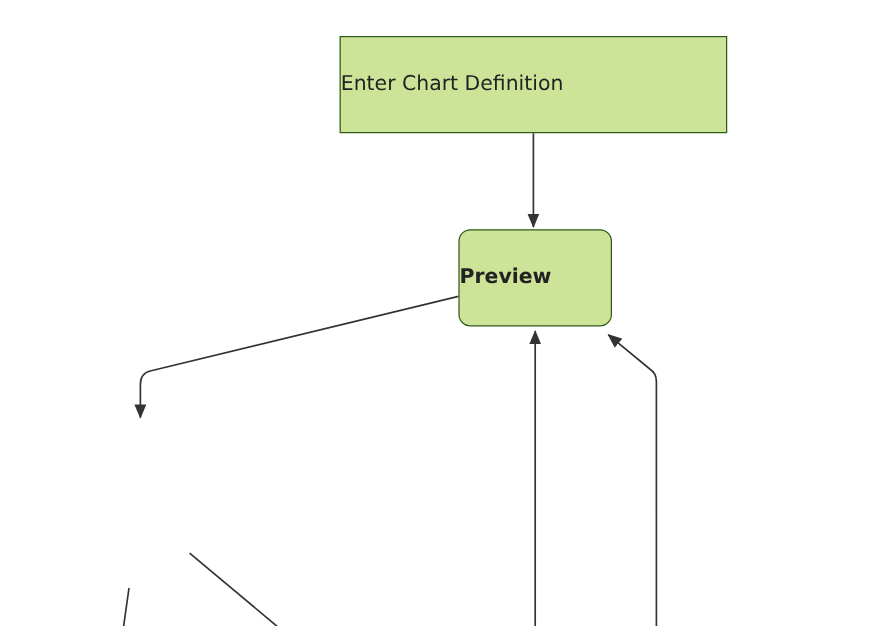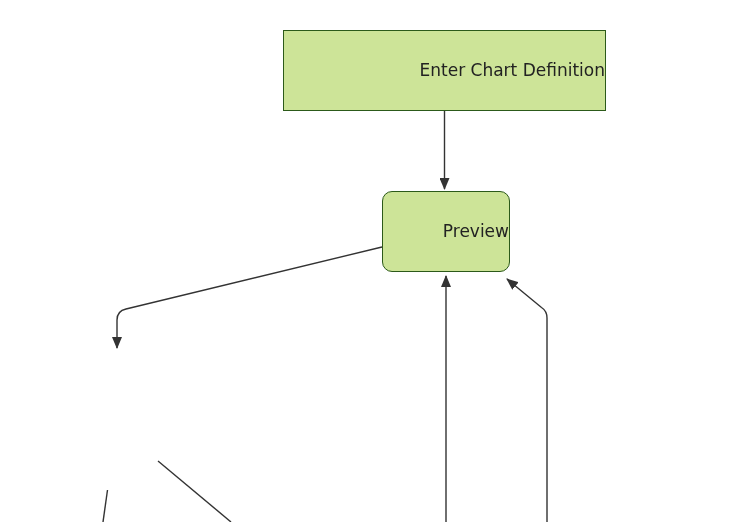--- a/index.html
+++ b/index.html
@@ -28,29 +28,29 @@
 
   .arrowhead { fill: var(--edge, #333333); }
 
   .node {
     position: absolute;
     box-sizing: border-box;
     background: var(--node-fill, #cde498);
     border: 1.5px solid var(--node-border, #2c5a1a);
     display: flex;
     align-items: center;
-    justify-content: flex-end;
+    justify-content: flex-start;
     color: var(--text, #222222);
     font-size: 17px;
     line-height: 1.2;
     white-space: nowrap;
   }
 
   #node-enter  { left: 283px; top: 30px;  width: 323px; height: 81px; }
-  #node-preview{ left: 382px; top: 191px; width: 128px; height: 81px; border-radius: 10px; }
+  #node-preview{ left: 382px; top: 191px; width: 128px; height: 81px; border-radius: 10px; font-weight: bold; }
 
   .diamond-wrap {
     position: absolute;
     left: 41px; top: 350px;
     width: 152px; height: 152px;
   }
   .diamond-shape {
     position: absolute;
     left: 50%; top: 50%;
     width: 107px; height: 107px;

